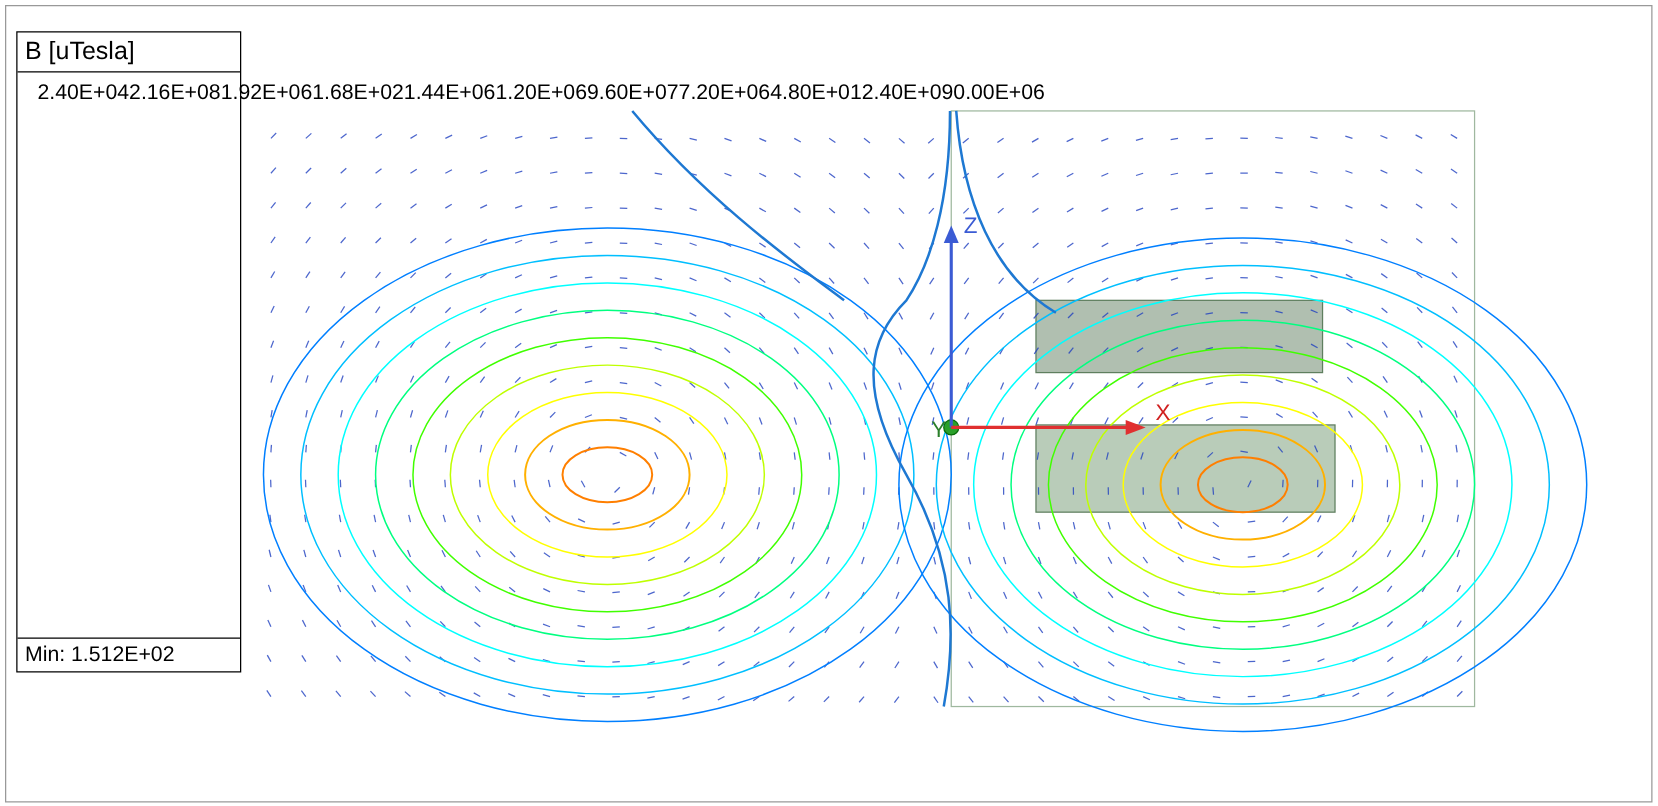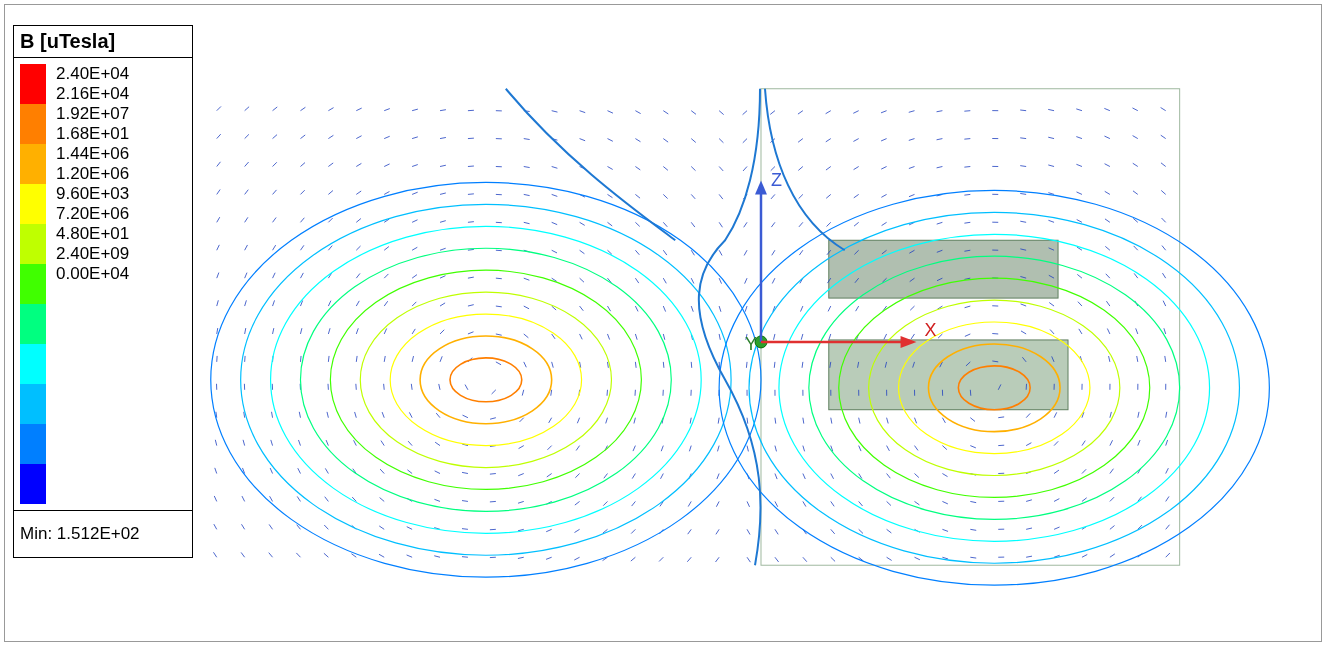--- a/index.html
+++ b/index.html
@@ -1,24 +1,24 @@
 <!DOCTYPE html>
 <html><head>
 <meta charset="utf-8">
 <style>
   html,body{margin:0;padding:0;width:1326px;height:645px;background:#fff;font-family:Arial,Helvetica,sans-serif;font-size:17px;color:#000;overflow:hidden}
   .frame{position:absolute;left:4px;top:4px;width:1316px;height:636px;border:1px solid #999;background:#fff}
   .legend{position:absolute;left:8px;top:20px;width:178px;border:1px solid #000;background:#fff}
   .legend .row{padding:4px 6px;border-bottom:1px solid #000;font-size:17px}
-  .legend .title{font-weight:bold;font-size:20px}
+  .legend .title{font-weight:normal;font-size:20px}
   .legend .scale{display:flex;padding:6px 6px}
   .legend .gradient{width:26px;height:440px;display:flex;flex-direction:column}
   .legend .gradient .seg{flex:1}
-  .legend .labels{flex:1;display:flex;flex-direction:column;padding-left:10px;font-size:17px}
-  .legend .minrow{padding:13px 6px;font-size:17px}
+  .legend .labels{flex:1;display:flex;flex-direction:row;justify-content:space-between;padding-left:10px;font-size:17px}
+  .legend .minrow{padding:3px 6px;font-size:17px}
   .plot{position:absolute;left:200px;top:6px;right:6px;bottom:6px}
   .plot svg{width:100%;height:100%}
   .axis-label{font-family:Arial;font-size:18px}
 </style>
 </head>
 <body>
 
 <div class="frame">
 
   <div class="legend">
@@ -32,30 +32,30 @@
         <div class="seg" style="background:#bfff00"></div>
         <div class="seg" style="background:#40ff00"></div>
         <div class="seg" style="background:#00ff80"></div>
         <div class="seg" style="background:#00ffff"></div>
         <div class="seg" style="background:#00bfff"></div>
         <div class="seg" style="background:#007fff"></div>
         <div class="seg" style="background:#0000ff"></div>
       </div>
       <div class="labels">
         <span>2.40E+04</span>
-        <span>2.16E+04</span>
-        <span>1.92E+07</span>
-        <span>1.68E+01</span>
+        <span>2.16E+08</span>
+        <span>1.92E+06</span>
+        <span>1.68E+02</span>
         <span>1.44E+06</span>
         <span>1.20E+06</span>
-        <span>9.60E+03</span>
+        <span>9.60E+07</span>
         <span>7.20E+06</span>
         <span>4.80E+01</span>
         <span>2.40E+09</span>
-        <span>0.00E+04</span>
+        <span>0.00E+06</span>
       </div>
     </div>
     <div class="minrow" style="border-top:1px solid #000">Min: 1.512E+02</div>
   </div>
 
   <div class="plot">
     <svg viewBox="0 0 1110 626">
 
       <rect x="556" y="78" width="420" height="478" fill="none" stroke="#9fb89f" stroke-width="1"></rect>
 

